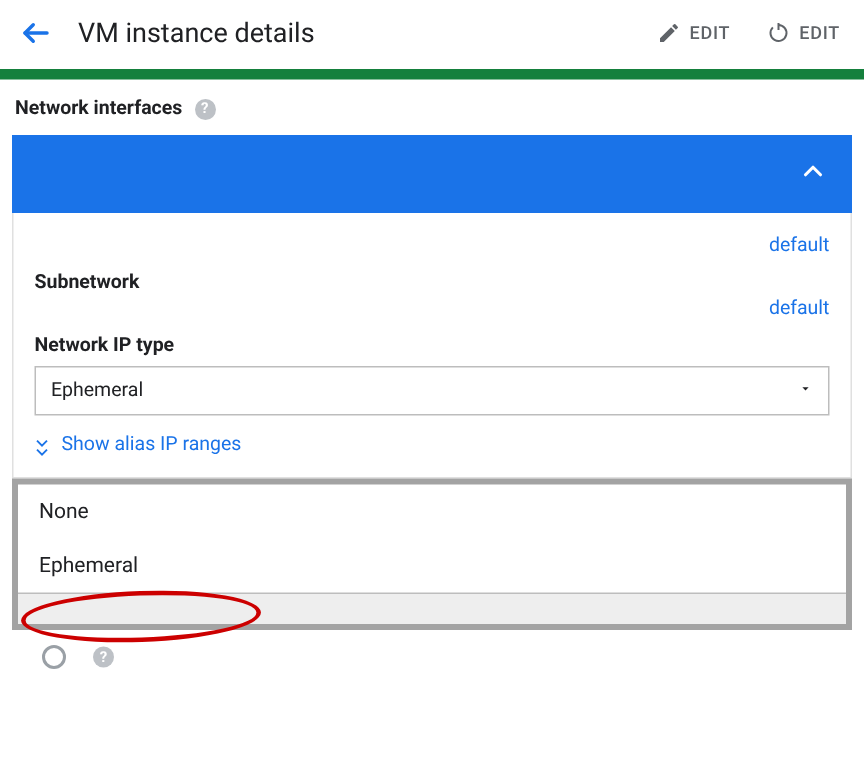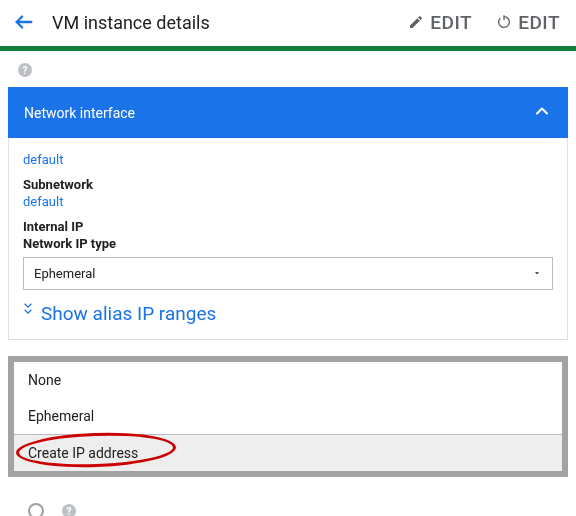--- a/index.html
+++ b/index.html
@@ -8,42 +8,42 @@
     font-family: Roboto, "Helvetica Neue", Arial, sans-serif;
     font-size: 13px;
     color: #202124;
     background: #fff;
     width: 576px;
   }
   .header {
     display: flex;
     align-items: center;
     padding: 10px 16px 12px 12px;
-    border-bottom: 5px solid #15803d;
+    border-bottom: 7px solid #15803d;
   }
   .back-arrow {
     color: #1a73e8;
     width: 24px;
     height: 24px;
     display: flex;
     align-items: center;
     justify-content: center;
     cursor: pointer;
     margin-right: 16px;
   }
   .page-title {
     font-size: 18px;
     font-weight: 400;
     flex: 1;
   }
   .toolbar-btn {
     display: flex;
     align-items: center;
     color: #5f6368;
-    font-size: 19px;
+    font-size: 12px;
     font-weight: 500;
     letter-spacing: 0.5px;
     margin-left: 24px;
     cursor: pointer;
   }
   .toolbar-btn svg { margin-right: 6px; }
   .section-row {
     display: flex;
     align-items: center;
     padding: 12px 12px 10px 10px;
@@ -82,44 +82,45 @@
     padding: 12px 14px 4px 14px;
   }
   .field-label {
     font-weight: 700;
     font-size: 13px;
     margin-top: 2px;
   }
   .field-value {
     font-size: 13px;
     margin: 2px 0 10px 0;
+    text-align: right;
   }
   .link { color: #1a73e8; }
   .select-box {
     border: 1px solid #bdbdbd;
     padding: 8px 10px;
     display: flex;
     align-items: center;
     margin: 6px 0 12px 0;
     cursor: pointer;
     font-size: 13px;
   }
   .select-box .caret { margin-left: auto; }
   .show-alias {
     color: #1a73e8;
     display: flex;
-    align-items: flex-start;
-    font-size: 19px;
+    align-items: flex-end;
+    font-size: 13px;
     margin: 4px 0 10px 0;
     cursor: pointer;
   }
   .show-alias .dbl { margin-right: 8px; display:flex; flex-direction:column; line-height:0; }
   .dropdown {
-    border: 6px solid #a3a3a3;
-    margin: 16px 8px;
+    border: 4px solid #a3a3a3;
+    margin: 0 8px;
     position: relative;
   }
   .dd-item {
     padding: 10px 14px;
     font-size: 14px;
     cursor: pointer;
   }
   .dd-sep { border-top: 1px solid #bdbdbd; }
   .dd-item.highlight {
     background: #eeeeee;
@@ -172,39 +173,38 @@
   <div class="toolbar-btn">
     <svg width="16" height="16" viewBox="0 0 24 24" fill="none" stroke="#5f6368" stroke-width="2">
         <path d="M12 4 a8 8 0 1 1 -5.66 2.34"></path>
         <line x1="12" y1="2" x2="12" y2="9"></line>
       </svg>
     <span>EDIT</span>
   </div>
 </div>
 
 <div class="section-row">
+  <span>Network interfaces</span>
   <span class="help-icon">?</span>
 </div>
 
 <div class="panel">
   <div class="panel-header">
-    <span>Network interface</span>
     <span class="chev">
       <svg width="20" height="20" viewBox="0 0 24 24" fill="none" stroke="#fff" stroke-width="2.5" stroke-linecap="round" stroke-linejoin="round">
           <polyline points="6 15 12 9 18 15"></polyline>
         </svg>
     </span>
   </div>
   <div class="panel-body">
     <div class="field-value link">default</div>
 
     <div class="field-label">Subnetwork</div>
     <div class="field-value link">default</div>
 
-    <div class="field-label">Internal IP</div>
 
     <div class="field-label">Network IP type</div>
     <div class="select-box">
       <span>Ephemeral</span>
       <span class="caret">
         <svg width="10" height="10" viewBox="0 0 24 24" fill="#202124">
             <polygon points="7 10 12 15 17 10"></polygon>
           </svg>
       </span>
     </div>
@@ -221,21 +221,20 @@
       <span>Show alias IP ranges</span>
     </div>
   </div>
 </div>
 
 <div class="dropdown">
   <div class="dd-item">None</div>
   <div class="dd-item">Ephemeral</div>
   <div class="dd-sep"></div>
   <div class="dd-item highlight">
-    <span>Create IP address</span>
     <div class="annot-ellipse"></div>
   </div>
 </div>
 
 <div class="radio-row">
   <span class="radio"></span>
   <span class="help-icon">?</span>
 </div>
 
 </body></html>

